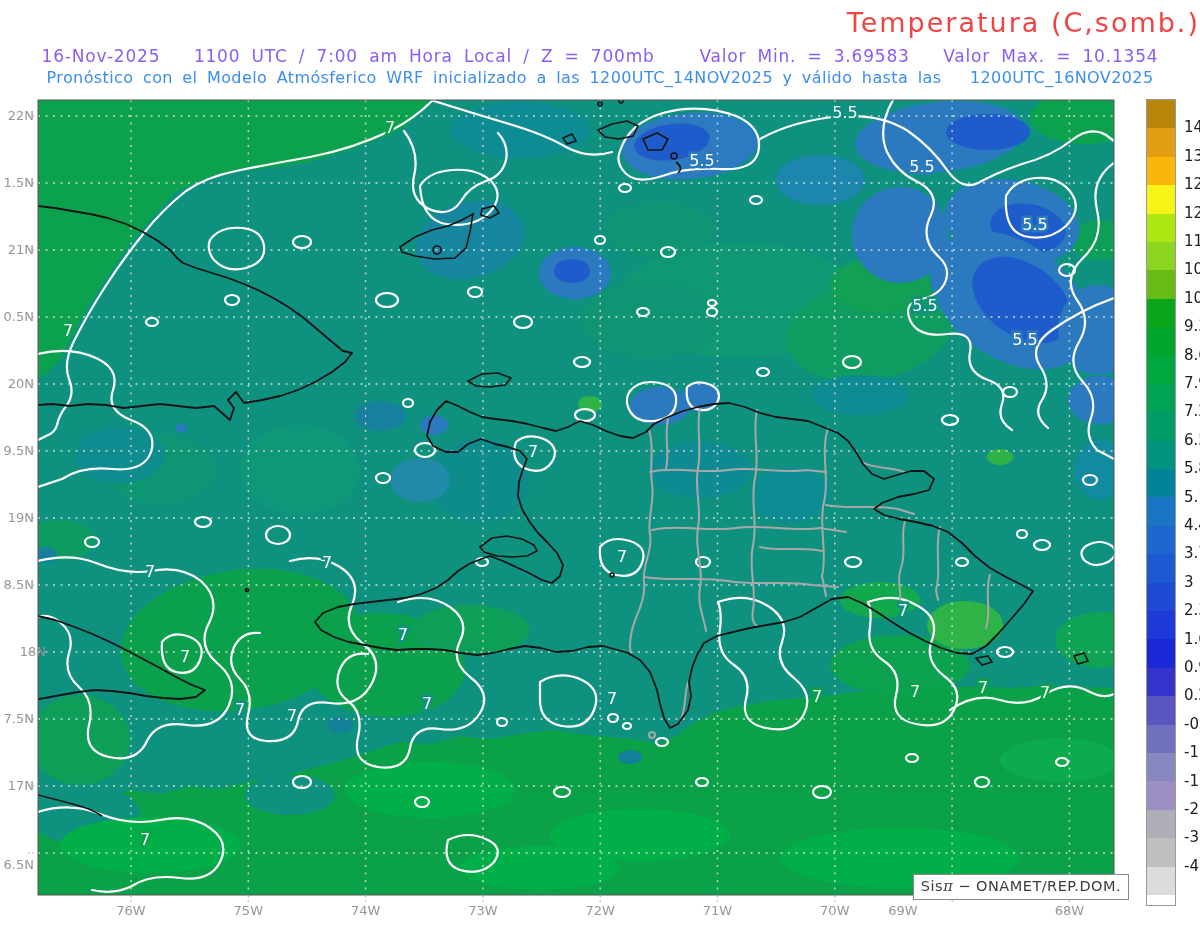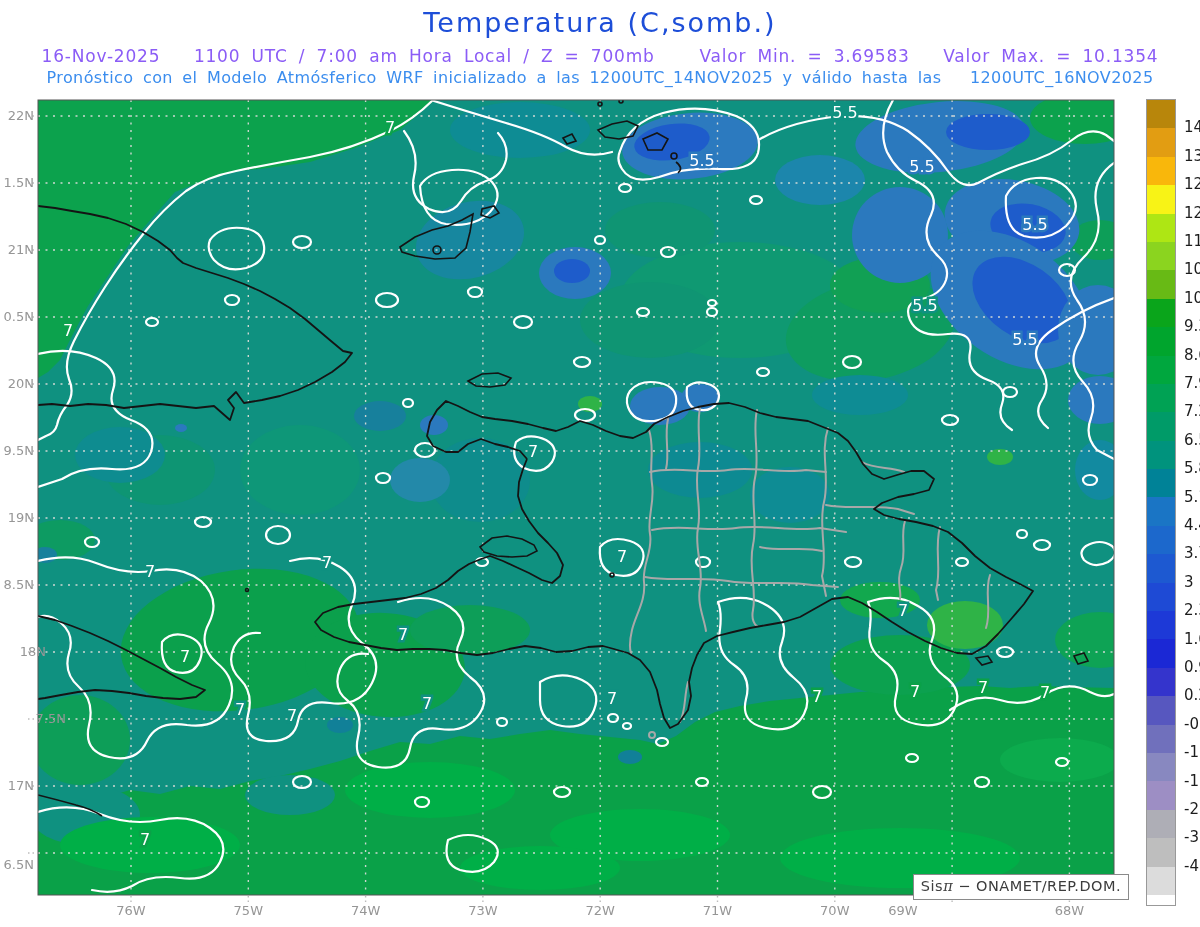--- a/index.html
+++ b/index.html
@@ -1,19 +1,19 @@
 <!DOCTYPE html>
 <html><head>
 <meta charset="utf-8">
 <style>
   html,body{margin:0;padding:0;background:#fff;}
   #app{position:relative;width:1200px;height:927px;background:#fff;overflow:hidden;
        font-family:"DejaVu Sans","Liberation Sans",sans-serif;}
   .hdr{position:absolute;left:0;width:1200px;text-align:center;white-space:pre;}
-  #title{top:7px;font-size:27px;letter-spacing:2px;color:#1d4ed8;}
+  #title{top:7px;font-size:27px;letter-spacing:2px;color:#ef4444;text-align:right;}
   #forecast-line{top:46px;font-size:17px;letter-spacing:.8px;word-spacing:5px;color:#8b5cf6;}
   #model-line{top:68px;font-size:16px;letter-spacing:.4px;word-spacing:4px;color:#3b8dee;}
   #map-svg{position:absolute;left:0;top:0;}
   .wc{fill:none;stroke:#fff;stroke-width:2.2;stroke-linecap:round;stroke-linejoin:round;}
   .coast{fill:none;stroke:#141414;stroke-width:1.8;stroke-linecap:round;stroke-linejoin:round;}
   .coast-f{fill:none;stroke:#141414;stroke-width:1.6;}
   .prov{fill:none;stroke:#a8a8a8;stroke-width:2;stroke-linecap:round;}
   .lat-lab{position:absolute;left:0;width:34px;text-align:right;height:16px;line-height:16px;
            font-size:13px;color:#969696;}
   .lon-lab{position:absolute;width:44px;text-align:center;height:16px;line-height:16px;
@@ -326,21 +326,21 @@
   <div id="lat-axis">
       <div class="lat-lab" style="top: 108px;">22N</div>
       <div class="lat-lab" style="top: 175px;">1.5N</div>
       <div class="lat-lab" style="top: 242px;">21N</div>
       <div class="lat-lab" style="top: 309px;">0.5N</div>
       <div class="lat-lab" style="top: 376px; text-align: right;">20N</div>
       <div class="lat-lab" style="top: 443px;">9.5N</div>
       <div class="lat-lab" style="top: 510px;">19N</div>
       <div class="lat-lab" style="top: 577px;">8.5N</div>
       <div class="lat-lab" style="top: 644px; margin-left: 12px;">18N</div>
-      <div class="lat-lab" style="top: 711px; padding-left: 32px;">7.5N</div>
+      <div class="lat-lab" style="top: 711px;">7.5N</div>
       <div class="lat-lab" style="top: 778px;">17N</div>
       <div class="lat-lab" style="top: 857px;">6.5N</div>
     </div>
   <div id="lon-axis">
       <div class="lon-lab" style="left: 109px;">76W</div>
       <div class="lon-lab" style="left: 226.3px;">75W</div>
       <div class="lon-lab" style="left: 343.6px;">74W</div>
       <div class="lon-lab" style="left: 460.9px;">73W</div>
       <div class="lon-lab" style="left: 578.2px;">72W</div>
       <div class="lon-lab" style="left: 695.5px;">71W</div>

